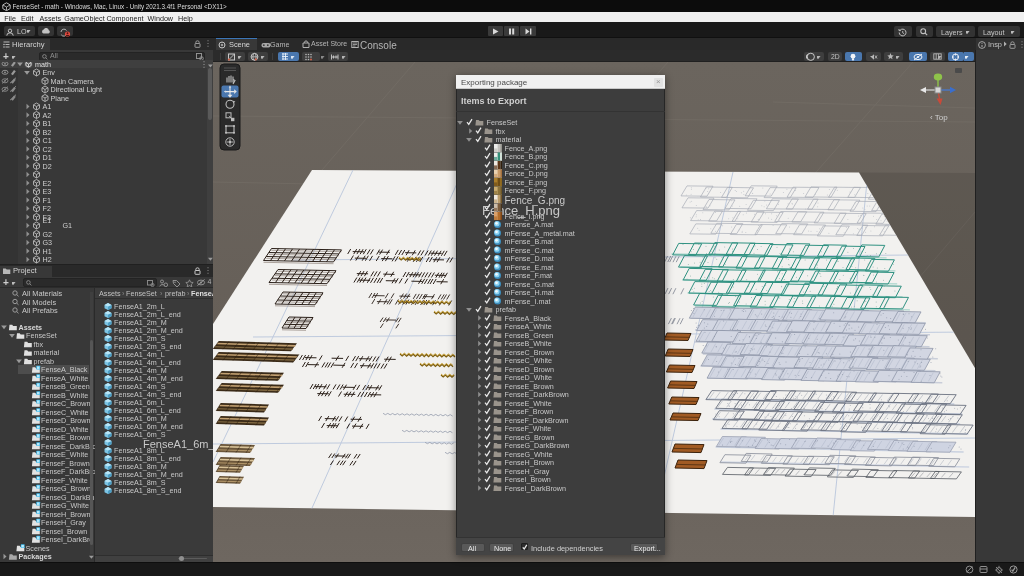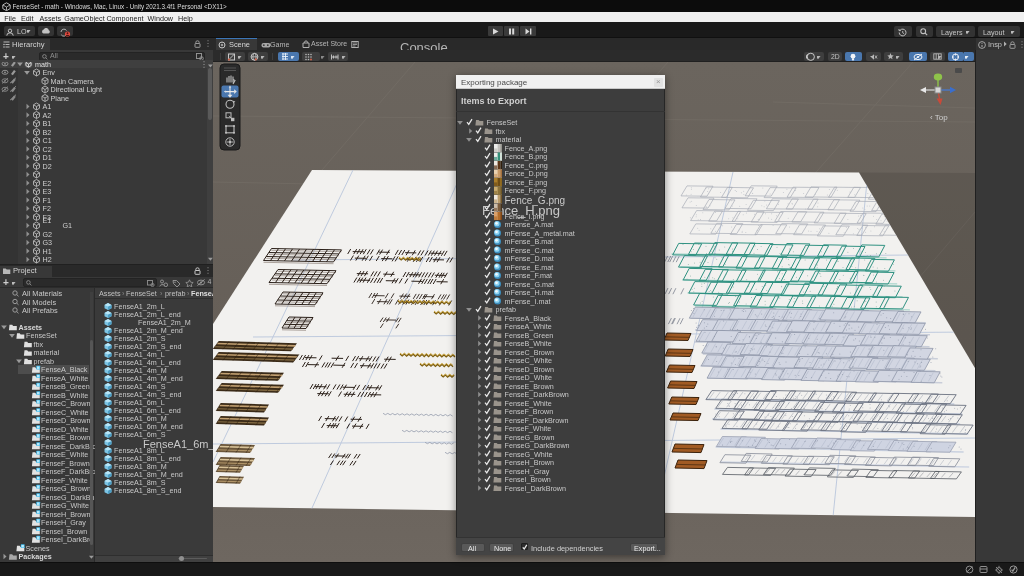--- a/index.html
+++ b/index.html
@@ -420,21 +420,21 @@
 <div class="ab" style="left:95px;top:288px;width:118px;height:10.5px;background:#3c3c3c;border-bottom:1px solid #2e2e2e;"></div>
 <div class="txt" style="left:99px;top:289.3px;font-size:7.2px;color:#c2c2c2;font-weight:400;letter-spacing:0px;">Assets</div>
 <div class="txt" style="left:122px;top:289.3px;font-size:7.2px;color:#8a8a8a;font-weight:400;letter-spacing:0px;">›</div>
 <div class="txt" style="left:126px;top:289.3px;font-size:7.2px;color:#c2c2c2;font-weight:400;letter-spacing:0px;">FenseSet</div>
 <div class="txt" style="left:160px;top:289.3px;font-size:7.2px;color:#8a8a8a;font-weight:400;letter-spacing:0px;">›</div>
 <div class="txt" style="left:165px;top:289.3px;font-size:7.2px;color:#c2c2c2;font-weight:400;letter-spacing:0px;">prefab</div>
 <div class="txt" style="left:187px;top:289.3px;font-size:7.2px;color:#8a8a8a;font-weight:400;letter-spacing:0px;">›</div>
 <div class="txt" style="left:191px;top:289.3px;font-size:7.2px;color:#e0e0e0;font-weight:700;letter-spacing:0px;">FenseA</div>
 <div class="txt" style="left:114px;top:302.2px;font-size:7.2px;color:#c9c9c9;font-weight:400;letter-spacing:0px;">FenseA1_2m_L</div>
 <div class="txt" style="left:114px;top:310.2px;font-size:7.2px;color:#c9c9c9;font-weight:400;letter-spacing:0px;">FenseA1_2m_L_end</div>
-<div class="txt" style="left:114px;top:318.2px;font-size:7.2px;color:#c9c9c9;font-weight:400;letter-spacing:0px;margin-left:24px;">FenseA1_2m_M</div>
+<div class="txt" style="left:114px;top:318.2px;font-size:7.2px;color:#c9c9c9;font-weight:400;letter-spacing:0px;">FenseA1_2m_M</div>
 <div class="txt" style="left:114px;top:326.2px;font-size:7.2px;color:#c9c9c9;font-weight:400;letter-spacing:0px;">FenseA1_2m_M_end</div>
 <div class="txt" style="left:114px;top:334.2px;font-size:7.2px;color:#c9c9c9;font-weight:400;letter-spacing:0px;">FenseA1_2m_S</div>
 <div class="txt" style="left:114px;top:342.2px;font-size:7.2px;color:#c9c9c9;font-weight:400;letter-spacing:0px;">FenseA1_2m_S_end</div>
 <div class="txt" style="left:114px;top:350.2px;font-size:7.2px;color:#c9c9c9;font-weight:400;letter-spacing:0px;">FenseA1_4m_L</div>
 <div class="txt" style="left:114px;top:358.2px;font-size:7.2px;color:#c9c9c9;font-weight:400;letter-spacing:0px;">FenseA1_4m_L_end</div>
 <div class="txt" style="left:114px;top:366.2px;font-size:7.2px;color:#c9c9c9;font-weight:400;letter-spacing:0px;">FenseA1_4m_M</div>
 <div class="txt" style="left:114px;top:374.2px;font-size:7.2px;color:#c9c9c9;font-weight:400;letter-spacing:0px;">FenseA1_4m_M_end</div>
 <div class="txt" style="left:114px;top:382.2px;font-size:7.2px;color:#c9c9c9;font-weight:400;letter-spacing:0px;">FenseA1_4m_S</div>
 <div class="txt" style="left:114px;top:390.2px;font-size:7.2px;color:#c9c9c9;font-weight:400;letter-spacing:0px;">FenseA1_4m_S_end</div>
 <div class="txt" style="left:114px;top:398.2px;font-size:7.2px;color:#c9c9c9;font-weight:400;letter-spacing:0px;">FenseA1_6m_L</div>
@@ -541,21 +541,21 @@
     </svg>
 <div class="txt" style="left:270px;top:39.8px;font-size:7.2px;color:#b5b5b5;font-weight:400;letter-spacing:0px;">Game</div>
 <svg class="ab" width="8" height="9" viewBox="0 0 8 9" style="left:301.5px;top:40px;">
       <path d="M1,3 h6 v4.5 h-6 z M2.5,3 v-0.6 a1.5,1.5 0 0 1 3,0 V3" fill="none" stroke="#b0b0b0" stroke-width="1"></path>
     </svg>
 <div class="txt" style="left:311px;top:39.8px;font-size:7.0px;color:#b5b5b5;font-weight:400;letter-spacing:0px;">Asset Store</div>
 <svg class="ab" width="8" height="9" viewBox="0 0 8 9" style="left:351px;top:40px;">
       <rect x="0.8" y="1.5" width="6.4" height="6" fill="none" stroke="#b0b0b0" stroke-width="1"></rect>
       <path d="M2,3 h4 M2,4.5 h4 M2,6 h2.5" stroke="#b0b0b0" stroke-width="0.8"></path>
     </svg>
-<div class="txt" style="left:360px;top:39.8px;font-size:13px;color:#b5b5b5;font-weight:400;letter-spacing:0px;margin-left:40px;">Console</div>
+<div class="txt" style="left:360px;top:39.8px;font-size:10px;color:#b5b5b5;font-weight:400;letter-spacing:0px;">Console</div>
 <div class="ab" style="left:213px;top:50px;width:762px;height:12px;background:#2b2b2b;border-bottom:1px solid #202020;"></div>
 <div class="ab" style="left:219.5px;top:52.5px;width:1px;height:7px;background:#3e3e3e;"></div>
 <div class="ab" style="left:225px;top:51.5px;width:20px;height:9.5px;background:#3e3e3e;border-radius:2px;"></div>
 <svg class="ab" width="10" height="10" viewBox="0 0 10 10" style="left:227px;top:51.5px;">
       <rect x="1.5" y="2" width="6" height="6" fill="none" stroke="#c8c8c8" stroke-width="1"></rect>
       <line x1="7.5" y1="2" x2="1.5" y2="8" stroke="#c8c8c8" stroke-width="0.9"></line>
       <circle cx="2" cy="7.6" r="1.1" fill="#d06048"></circle>
     </svg>
 <svg class="ab" width="6" height="5" viewBox="0 0 6 5" style="left:238px;top:54.5px;">
       <polygon points="-1.5714285714285716,0.9400000000000002 3.5714285714285716,0.9400000000000002 1,4.180000000000001" fill="#b5b5b5"></polygon>

